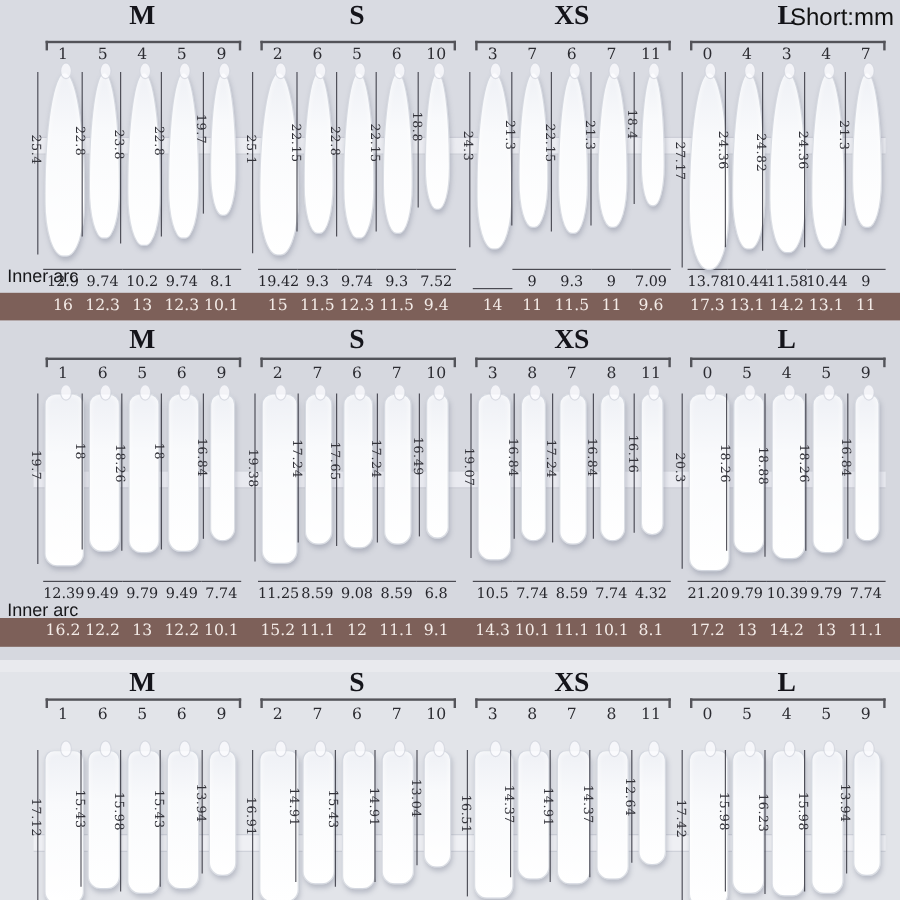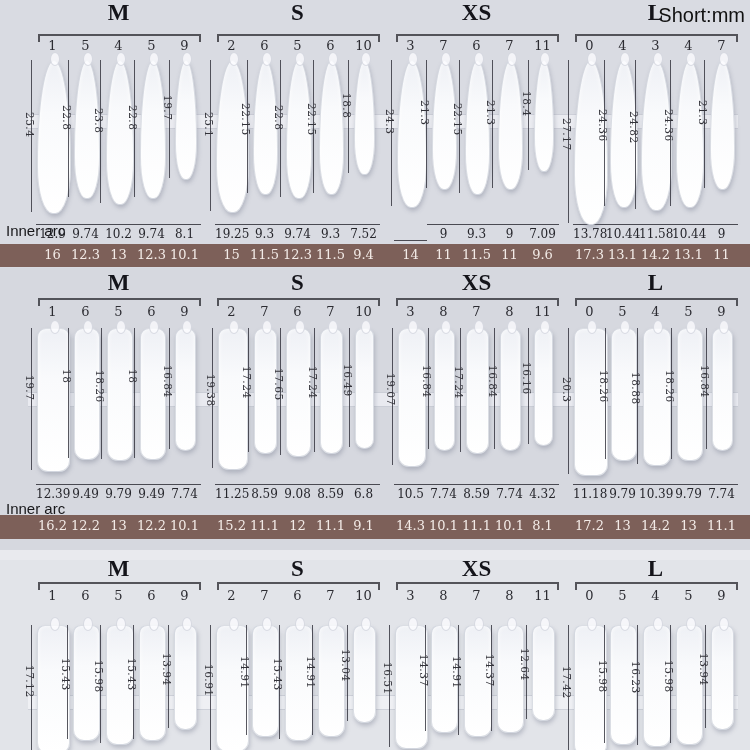--- a/index.html
+++ b/index.html
@@ -86,21 +86,21 @@
       <div class="mlen" style="left: 126.5px; top: 104.5px;">22.8</div>
       <div class="nail almond" style="left: 139.5px; top: 60px; width: 24px; height: 137px;"></div>
       <div class="wlabel" style="left: 135px; top: 224px; width: 33px;">9.74</div>
       <div class="mline" style="left: 168.5px; top: 60px; height: 118px;"></div>
       <div class="mlen" style="left: 161.5px; top: 95px;">19.7</div>
       <div class="nail almond" style="left: 174.5px; top: 60px; width: 20px; height: 118px;"></div>
       <div class="wlabel" style="left: 168px; top: 224px; width: 33px;">8.1</div>
       <div class="mline" style="left: 210px; top: 60px; height: 151px;"></div>
       <div class="mlen" style="left: 203px; top: 111.5px;">25.1</div>
       <div class="nail almond" style="left: 216px; top: 60px; width: 31px; height: 151px;"></div>
-      <div class="wlabel" style="left: 215px; top: 224px; width: 33px;">19.25</div>
+      <div class="wlabel" style="left: 215px; top: 224px; width: 33px;">19.42</div>
       <div class="mline" style="left: 247px; top: 60px; height: 133px;"></div>
       <div class="mlen" style="left: 240px; top: 102.5px;">22.15</div>
       <div class="nail almond" style="left: 253px; top: 60px; width: 23px; height: 133px;"></div>
       <div class="wlabel" style="left: 248px; top: 224px; width: 33px;">9.3</div>
       <div class="mline" style="left: 279.5px; top: 60px; height: 137px;"></div>
       <div class="mlen" style="left: 272.5px; top: 104.5px;">22.8</div>
       <div class="nail almond" style="left: 285.5px; top: 60px; width: 24px; height: 137px;"></div>
       <div class="wlabel" style="left: 281px; top: 224px; width: 33px;">9.74</div>
       <div class="mline" style="left: 313px; top: 60px; height: 133px;"></div>
       <div class="mlen" style="left: 306px; top: 102.5px;">22.15</div>
@@ -260,21 +260,21 @@
       <div class="mlen" style="left: 487px; top: 96.5px;">16.84</div>
       <div class="nail ballet" style="left: 500px; top: 60px; width: 19px; height: 121px;"></div>
       <div class="wlabel" style="left: 493px; top: 216px; width: 33px;">7.74</div>
       <div class="mline" style="left: 528px; top: 60px; height: 116px;"></div>
       <div class="mlen" style="left: 521px; top: 94px;">16.16</div>
       <div class="nail ballet" style="left: 534px; top: 60px; width: 17px; height: 116px;"></div>
       <div class="wlabel" style="left: 526px; top: 216px; width: 33px;">4.32</div>
       <div class="mline" style="left: 567.5px; top: 60px; height: 146px;"></div>
       <div class="mlen" style="left: 560.5px; top: 109px;">20.3</div>
       <div class="nail ballet" style="left: 573.5px; top: 60px; width: 32px; height: 146px;"></div>
-      <div class="wlabel" style="left: 573px; top: 216px; width: 33px;">11.18</div>
+      <div class="wlabel" style="left: 573px; top: 216px; width: 33px;">21.20</div>
       <div class="mline" style="left: 604.5px; top: 60px; height: 131px;"></div>
       <div class="mlen" style="left: 597.5px; top: 101.5px;">18.26</div>
       <div class="nail ballet" style="left: 610.5px; top: 60px; width: 24px; height: 131px;"></div>
       <div class="wlabel" style="left: 606px; top: 216px; width: 33px;">9.79</div>
       <div class="mline" style="left: 636.5px; top: 60px; height: 136px;"></div>
       <div class="mlen" style="left: 629.5px; top: 104px;">18.88</div>
       <div class="nail ballet" style="left: 642.5px; top: 60px; width: 26px; height: 136px;"></div>
       <div class="wlabel" style="left: 639px; top: 216px; width: 33px;">10.39</div>
       <div class="mline" style="left: 670.5px; top: 60px; height: 131px;"></div>
       <div class="mlen" style="left: 663.5px; top: 101.5px;">18.26</div>

